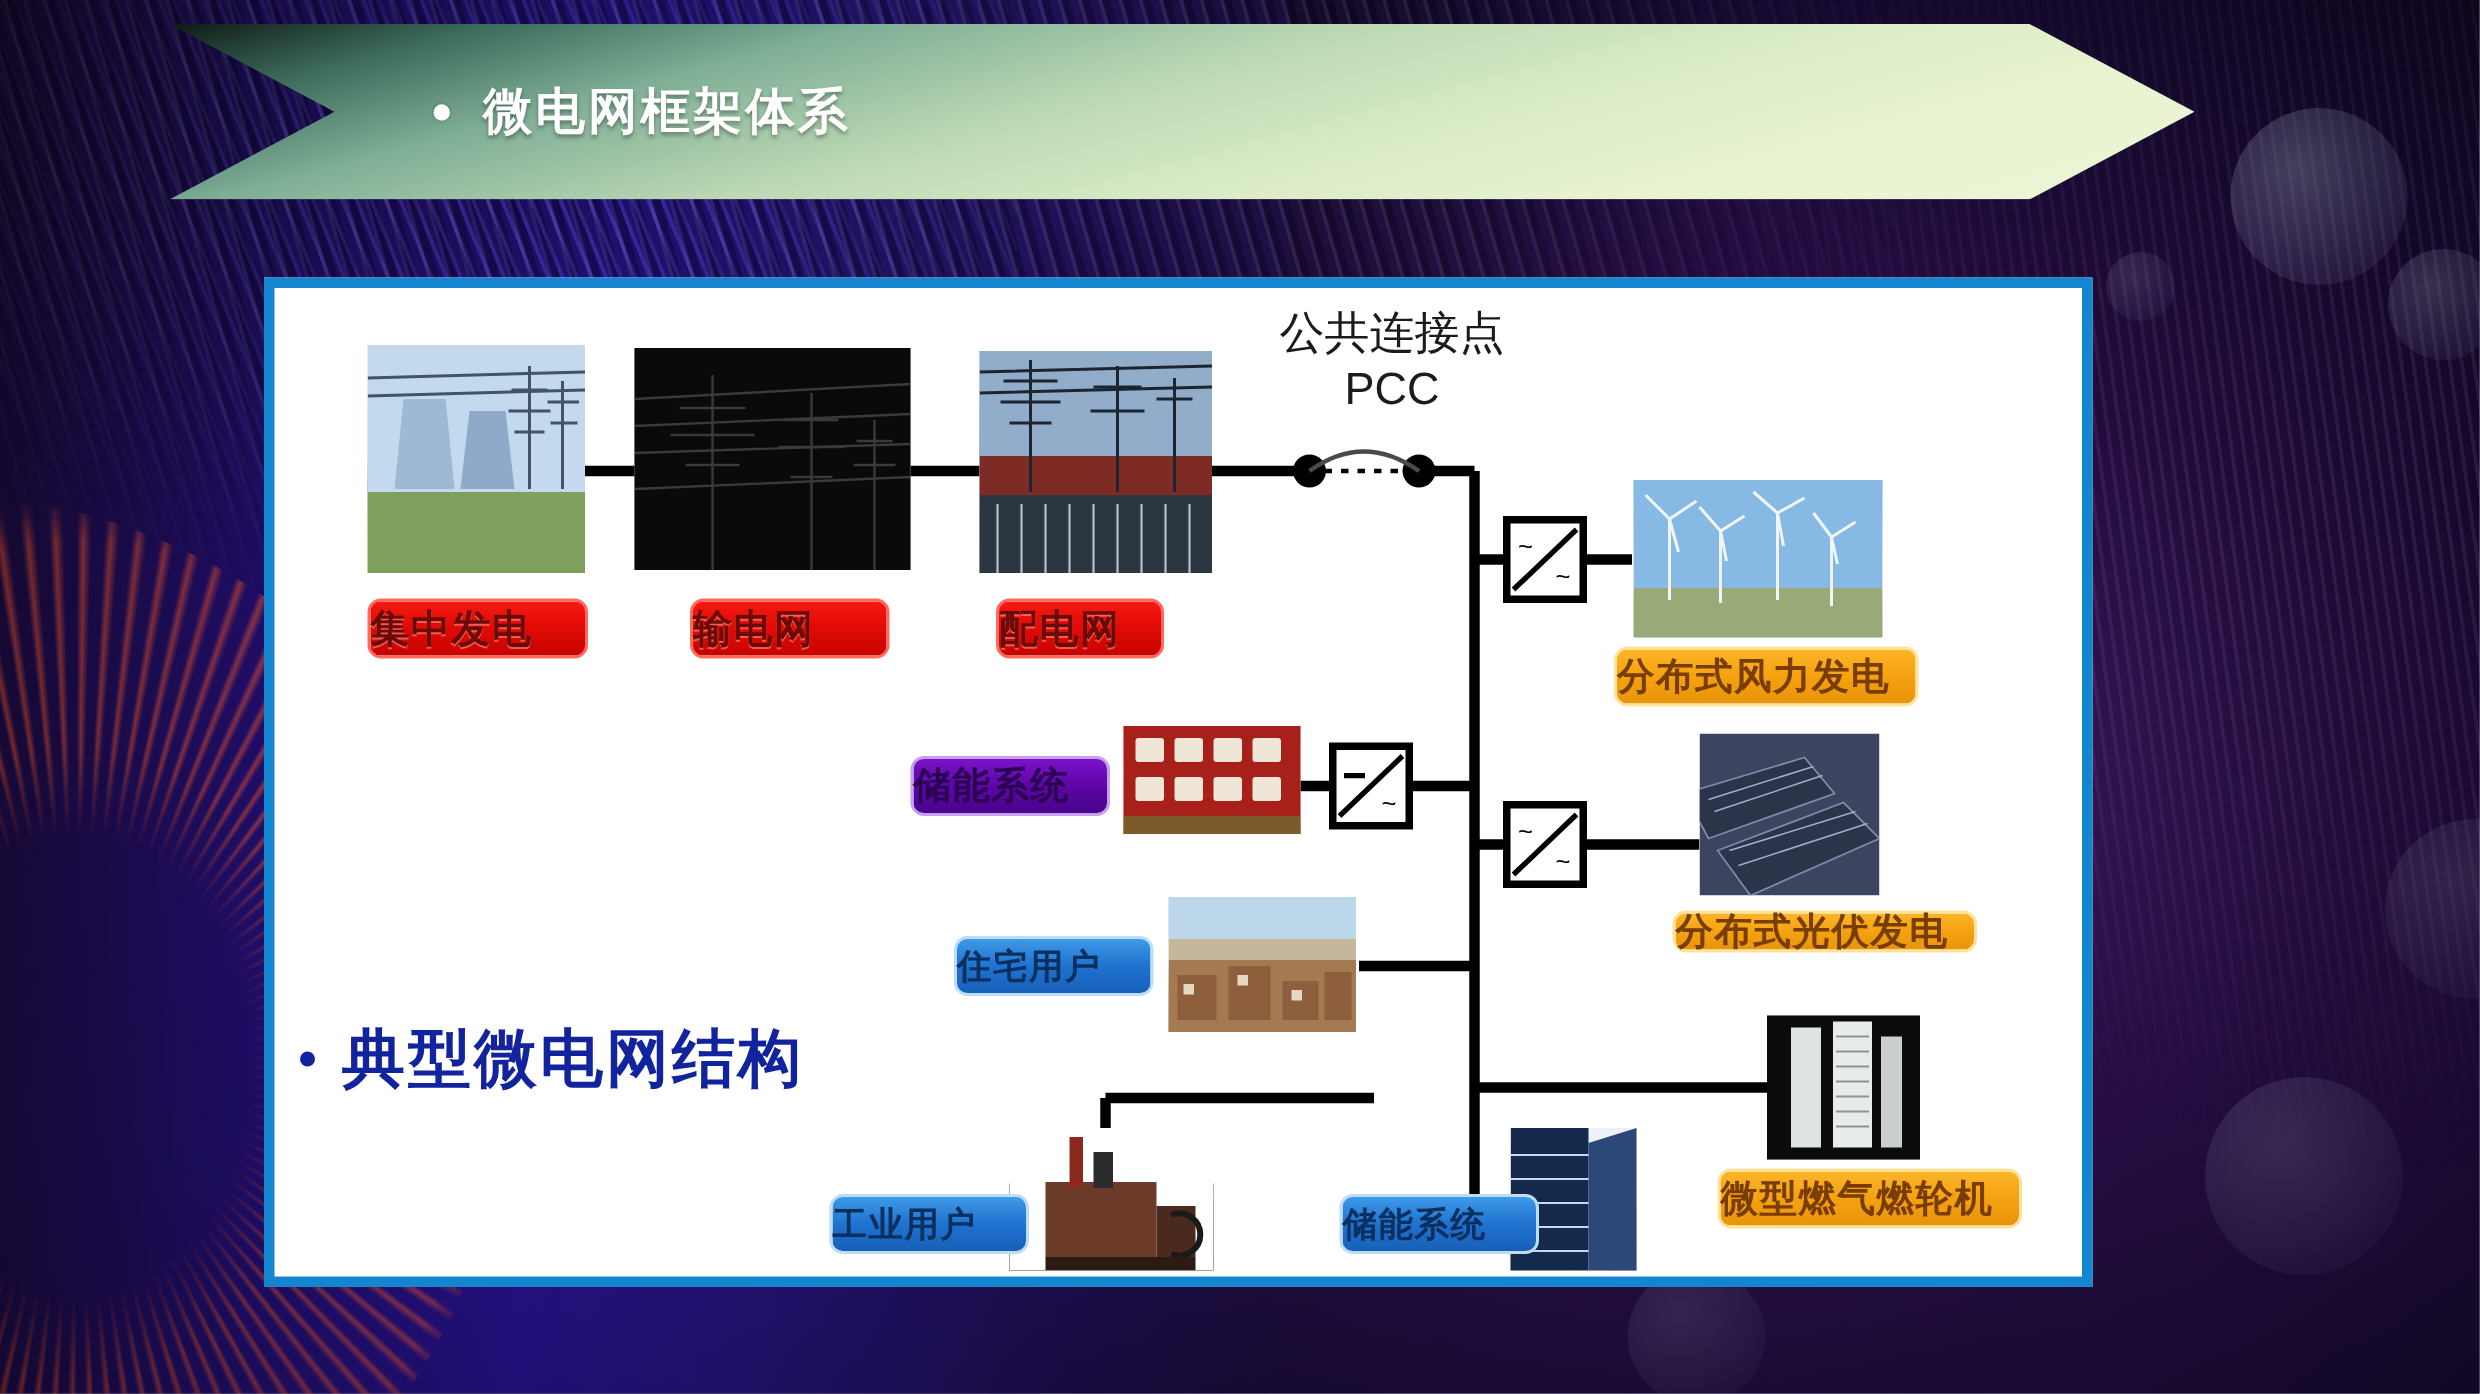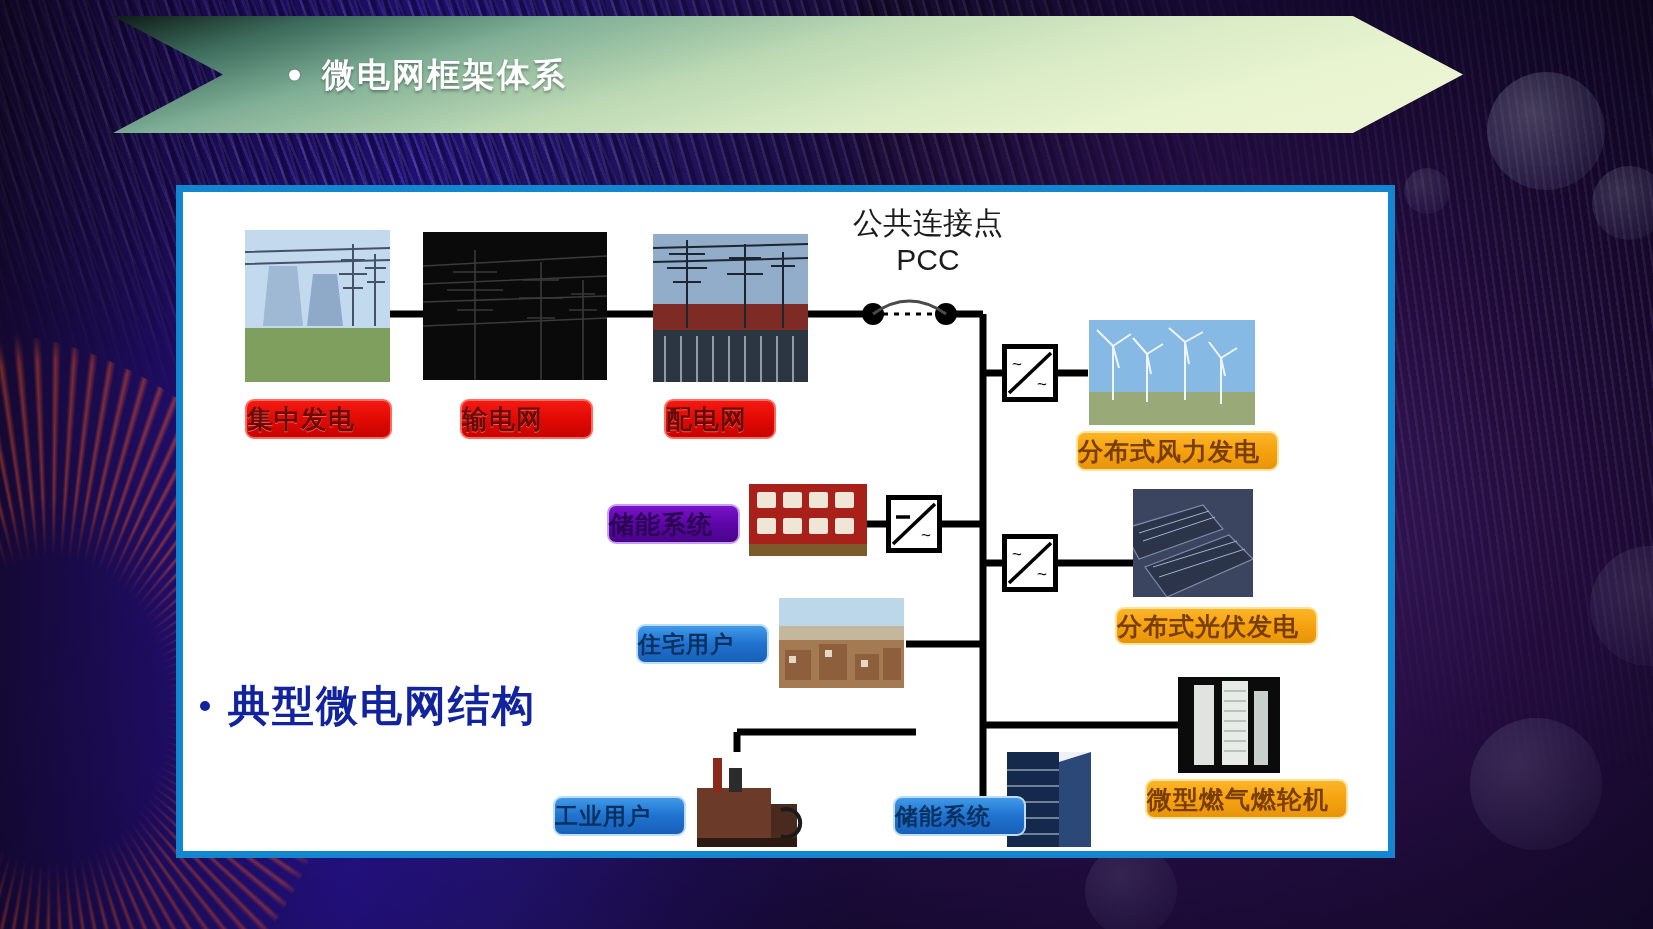--- a/index.html
+++ b/index.html
@@ -392,21 +392,21 @@
     <div class="lbl lbl-red" style="left:277px;top:207px;width:133px;height:40px;">
       <span>输电网</span>
     </div>
     <div class="lbl lbl-red" style="left:481px;top:207px;width:112px;height:40px;">
       <span>配电网</span>
     </div>
 
     <div class="lbl lbl-orange" style="left:893px;top:239px;width:203px;height:40px;">
       <span>分布式风力发电</span>
     </div>
-    <div class="lbl lbl-orange" style="left:932px;top:415px;width:203px;height:38px;">
+    <div class="lbl lbl-orange" style="left:932px;top:415px;width:203px;height:28px;">
       <span>分布式光伏发电</span>
     </div>
     <div class="lbl lbl-orange" style="left:962px;top:587px;width:203px;height:40px;">
       <span>微型燃气燃轮机</span>
     </div>
 
     <div class="lbl lbl-purple" style="left:424px;top:312px;width:133px;height:40px;">
       <span>储能系统</span>
     </div>
 

